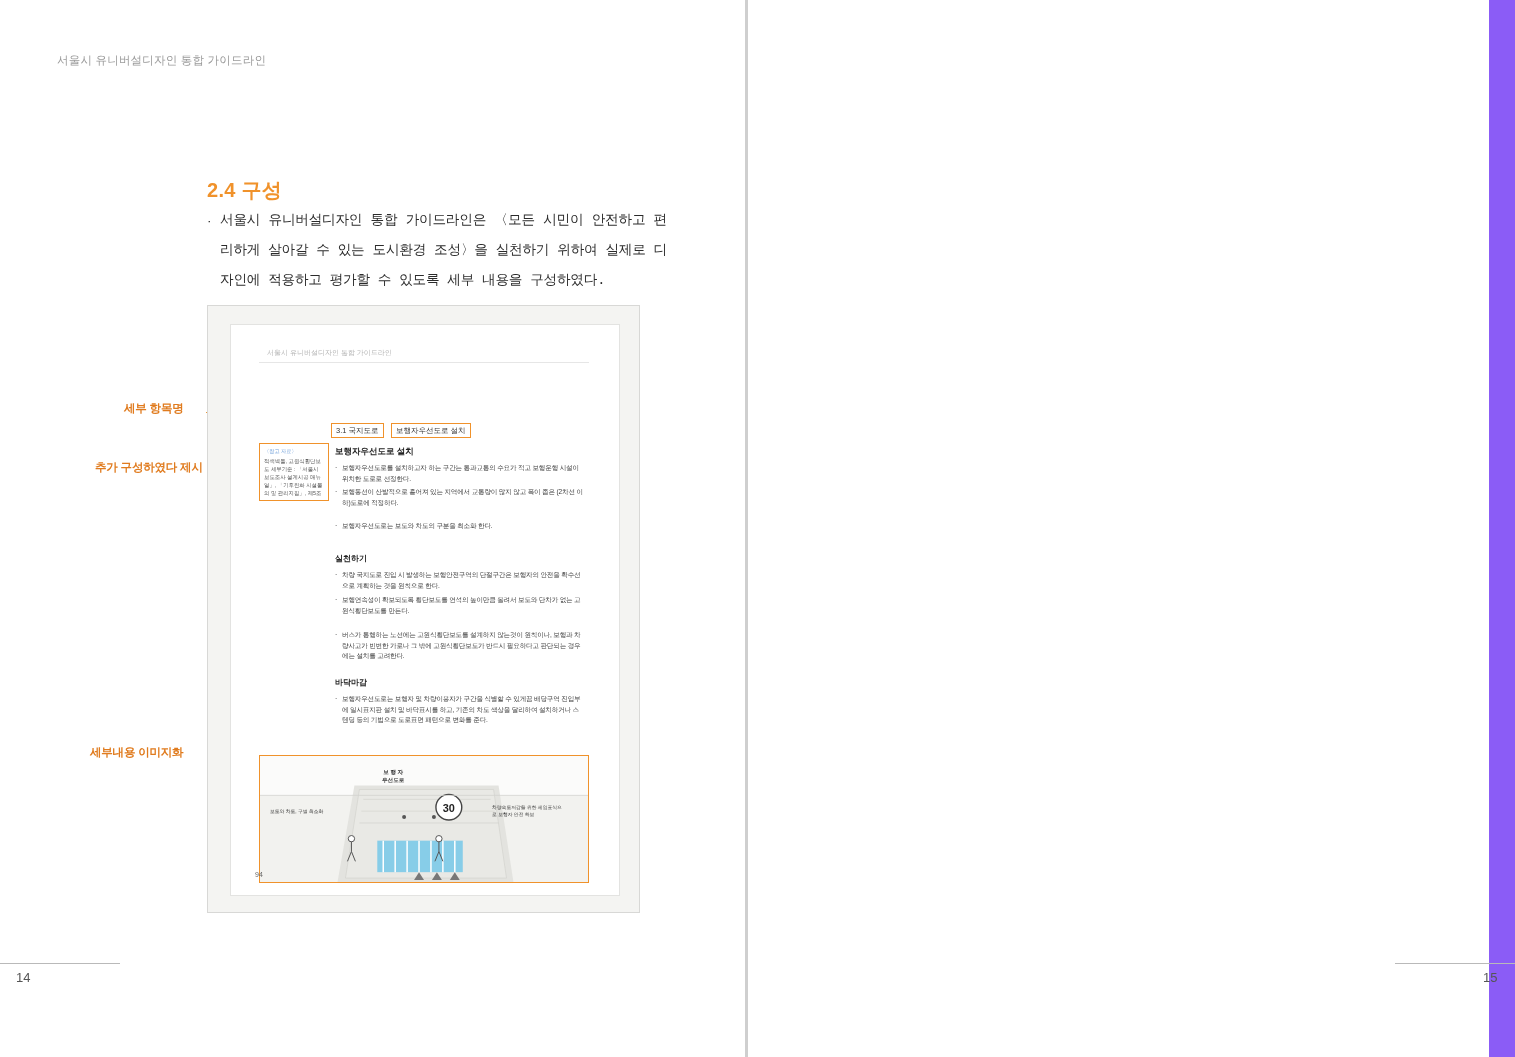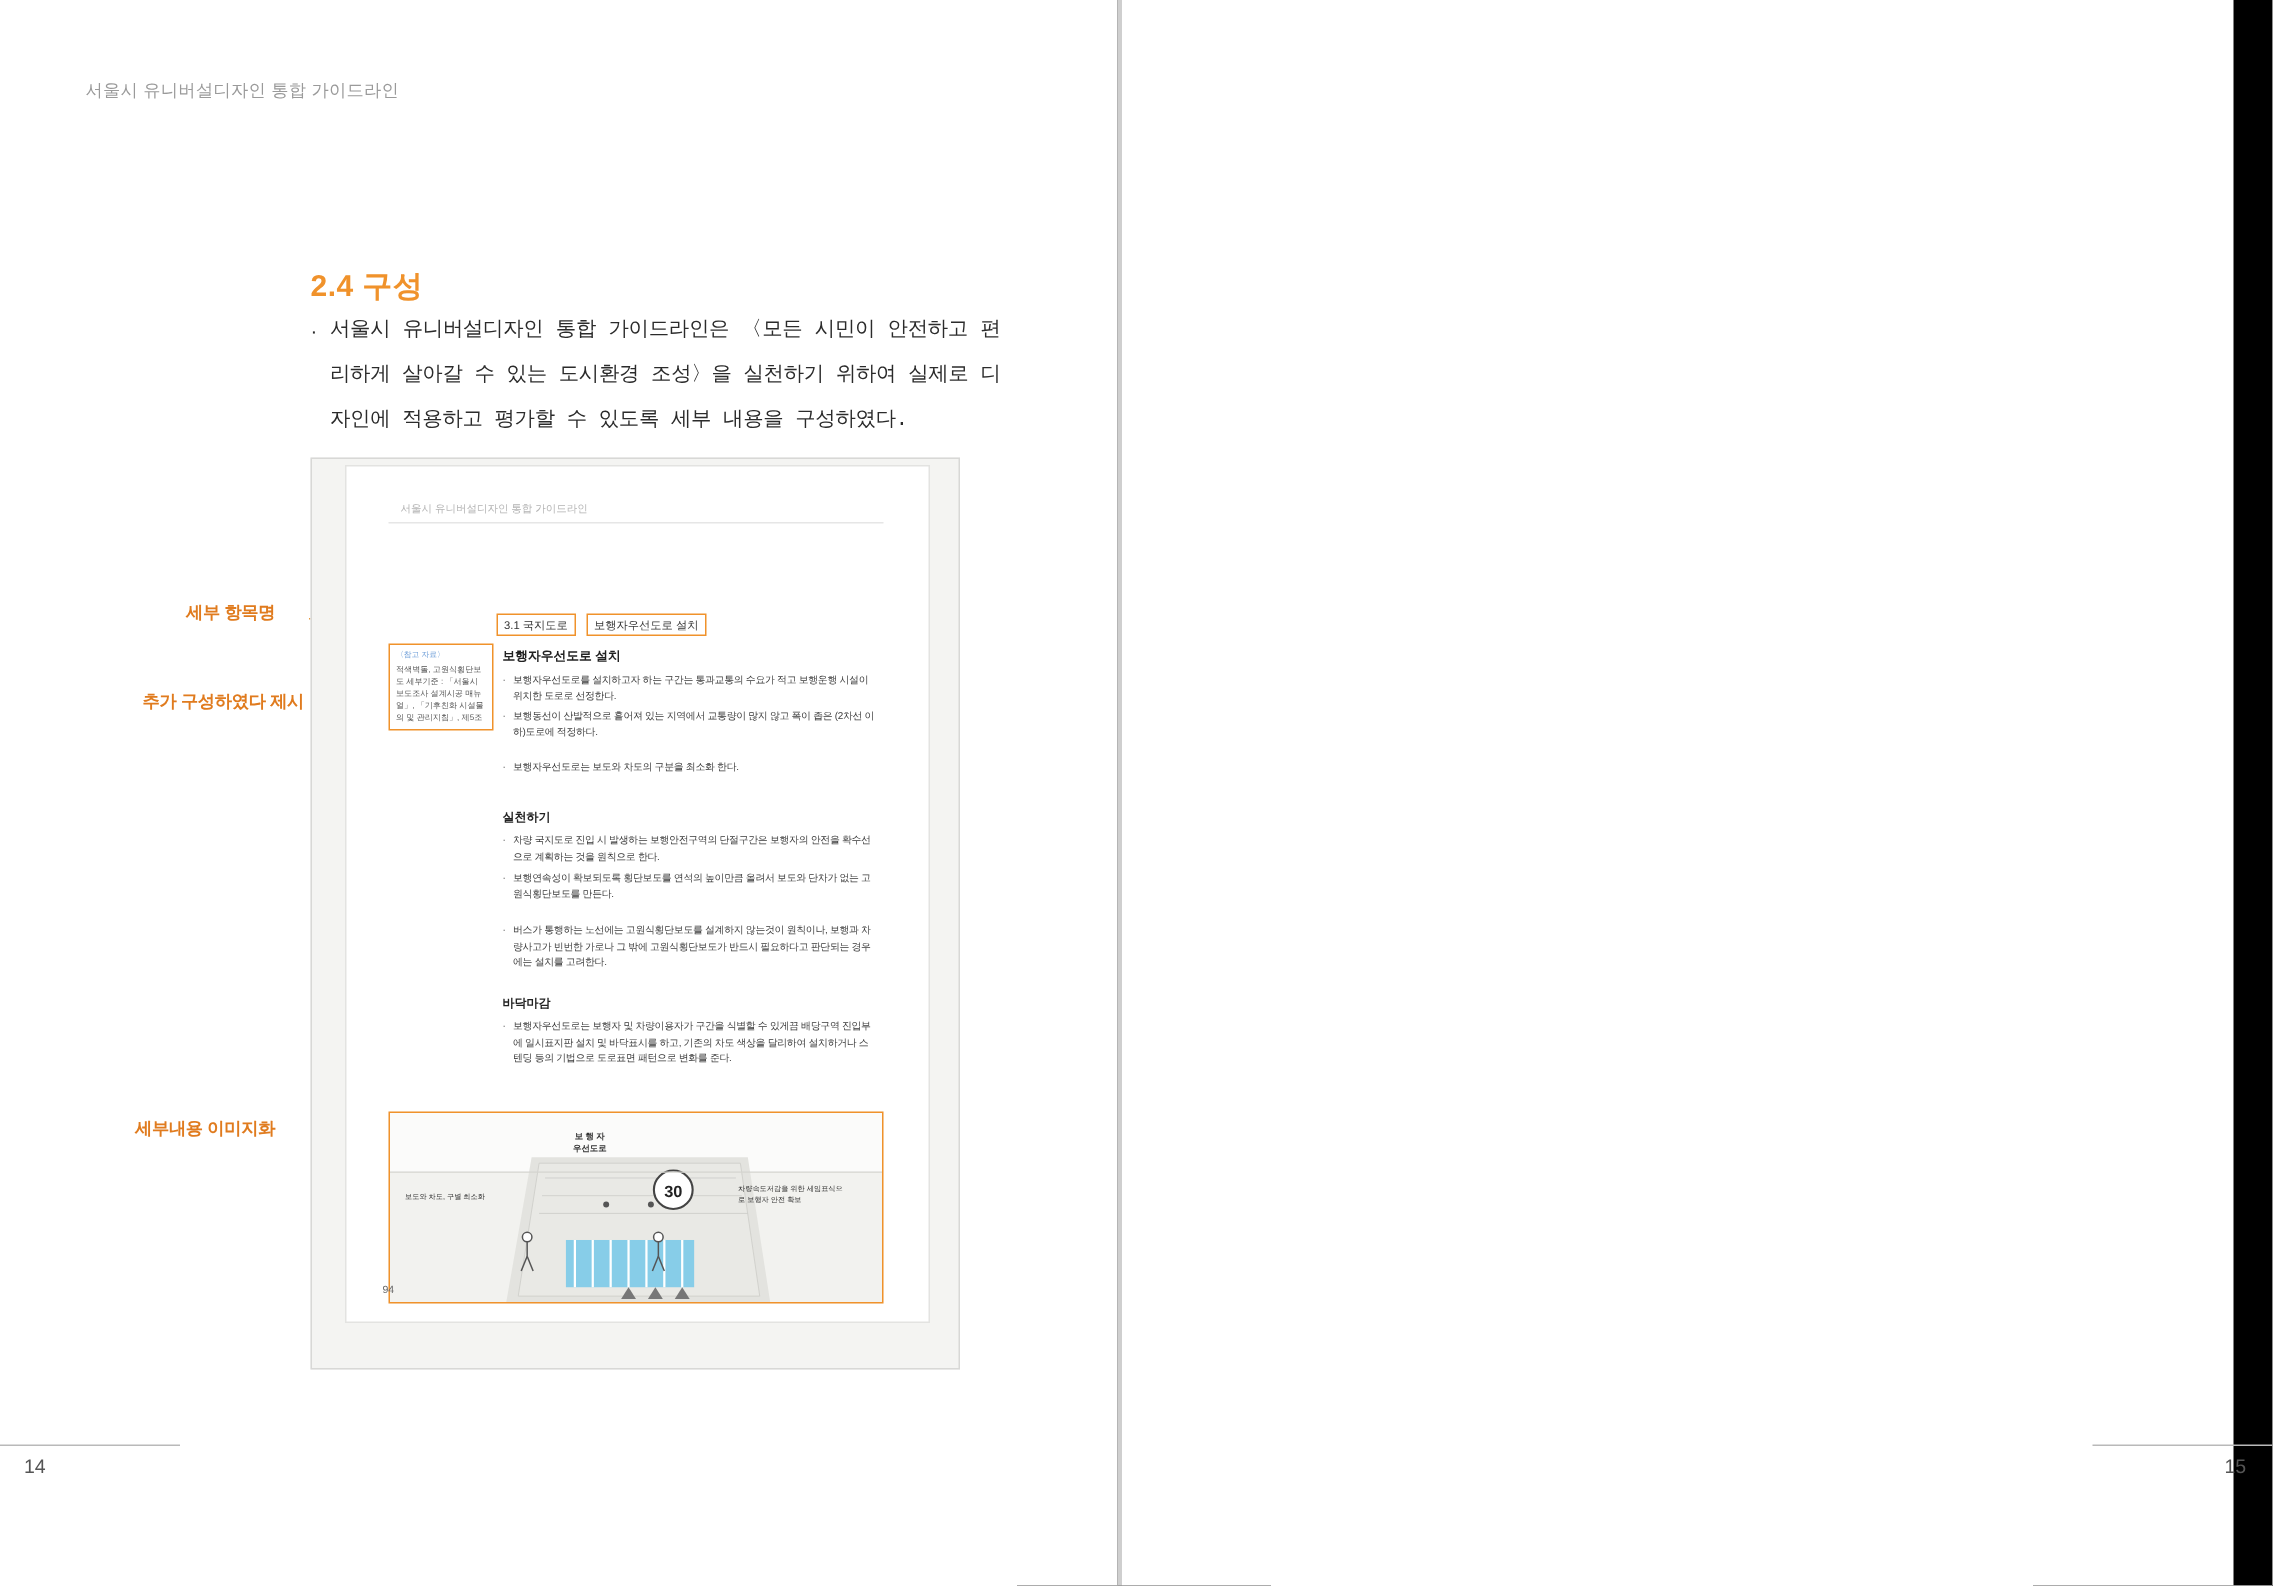--- a/index.html
+++ b/index.html
@@ -3,21 +3,21 @@
 <meta charset="utf-8">
 <style>
   * { box-sizing: border-box; }
   html, body {
     margin: 0; padding: 0;
     width: 1515px; height: 1057px;
     background: #ffffff;
     font-family: "Liberation Sans", sans-serif;
     overflow: hidden;
   }
-  .spread { position: relative; width: 1515px; height: 1057px; background:#000000; }
+  .spread { position: relative; width: 1515px; height: 1057px; background:#8b5cf6; }
   .page { position: absolute; top: 0; height: 1057px; background: #fff; }
   .page-left { left: 0; width: 745px; }
   .page-right { left: 748px; width: 741px; }
   .gutter { position: absolute; left: 745px; top: 0; width: 3px; height: 1057px; background:#cfcfcf; }
 
   
   .runhead-left {
     position: absolute; left: 57px; top: 53px;
     font-size: 11.5px; color: #9a9a9a; letter-spacing: .2px; white-space: nowrap;
   }
@@ -37,21 +37,21 @@
   }
   .body-para .bullet { position:absolute; left:0; top:0; }
   .body-para .ptxt { display:block; padding-left:13px; text-align:justify;font-family:Liberation Mono, monospace; }
 
   
   .fig-left {
     position:absolute; left:207px; top:305px; width:433px; height:608px;
     background:#f4f4f2; border:1px solid #d8d8d6;
   }
   .mini-page {
-    position:absolute; left:22px; top:4px; width:390px; height:572px;
+    position:absolute; left:22px; top:18px; width:390px; height:572px;
     background:#ffffff; border:1px solid #e3e3e1;
   }
   .mini-head { position:absolute; left:36px; top:23px; font-size:7px; color:#b4b4b4; }
   .mini-rule { position:absolute; left:28px; top:37px; width:330px; height:1px; background:#e6e6e6; }
 
   .tagbox {
     position:absolute; border:1.2px solid #f0922b; background:#fff;
     font-size:7.5px; color:#333; padding:2px 4px; white-space:nowrap; line-height:1.25;
   }
   .mini-h3 { position:absolute; font-size:8.5px; font-weight:bold; color:#222; }

